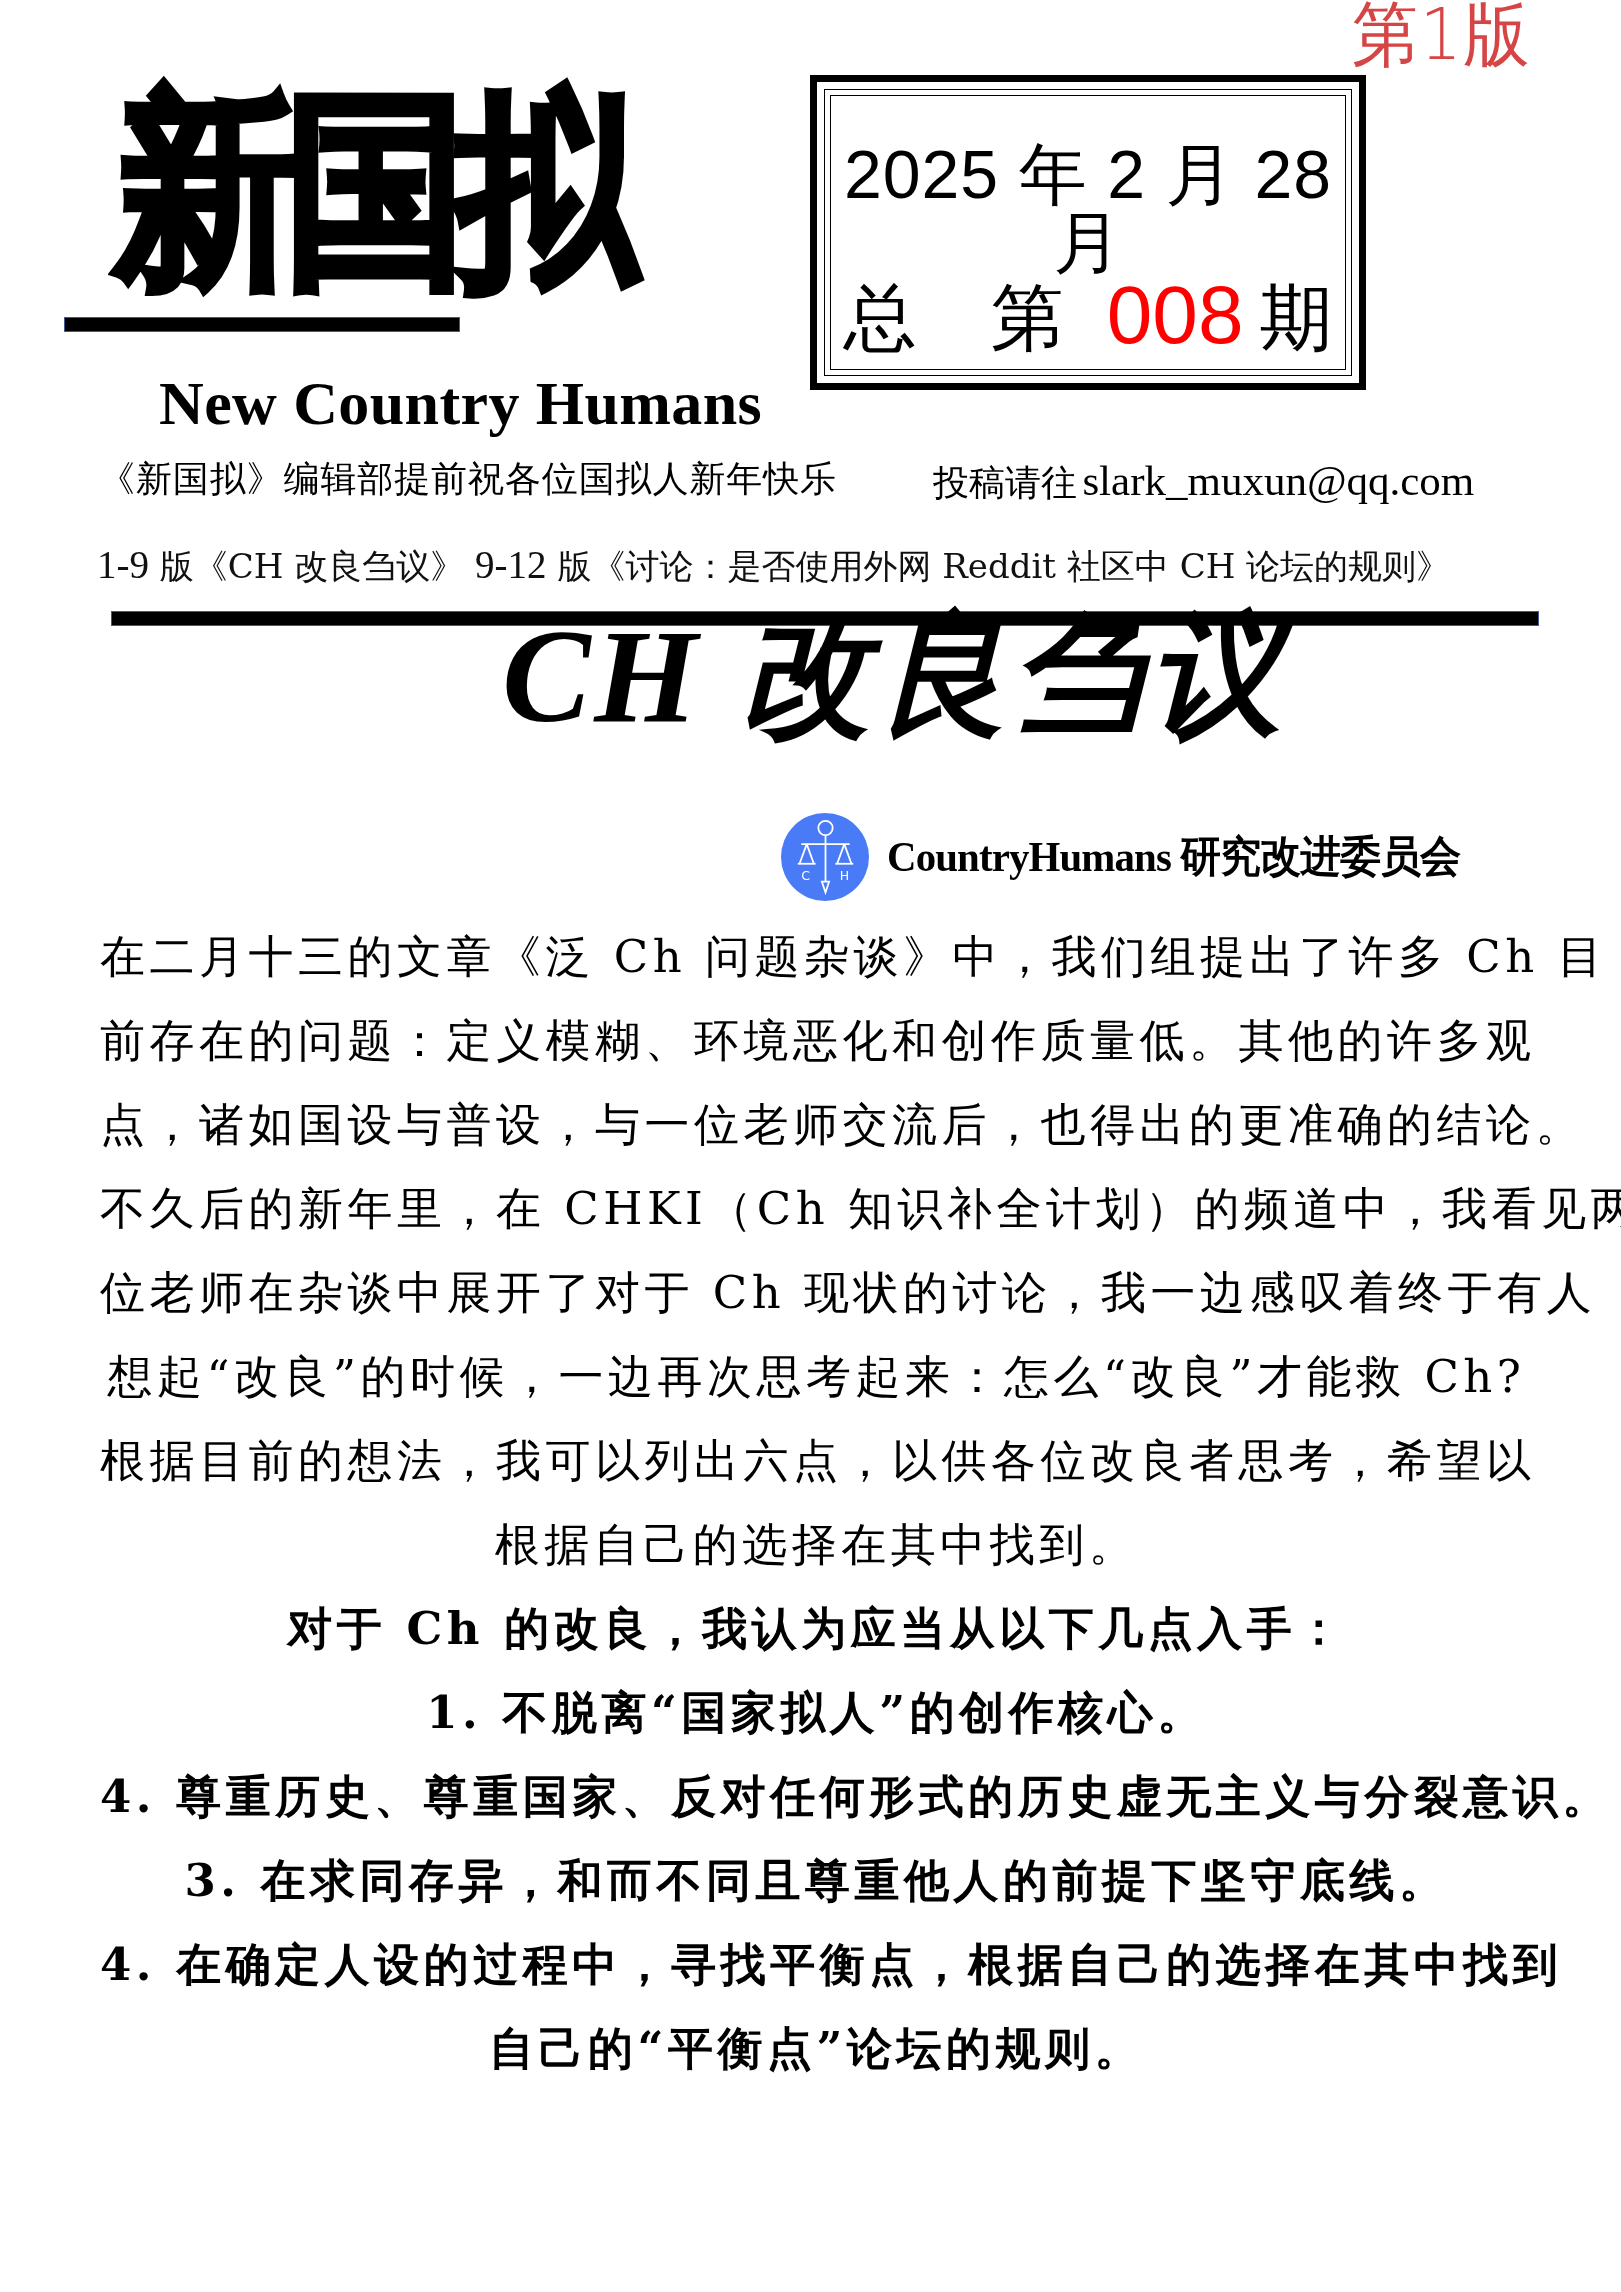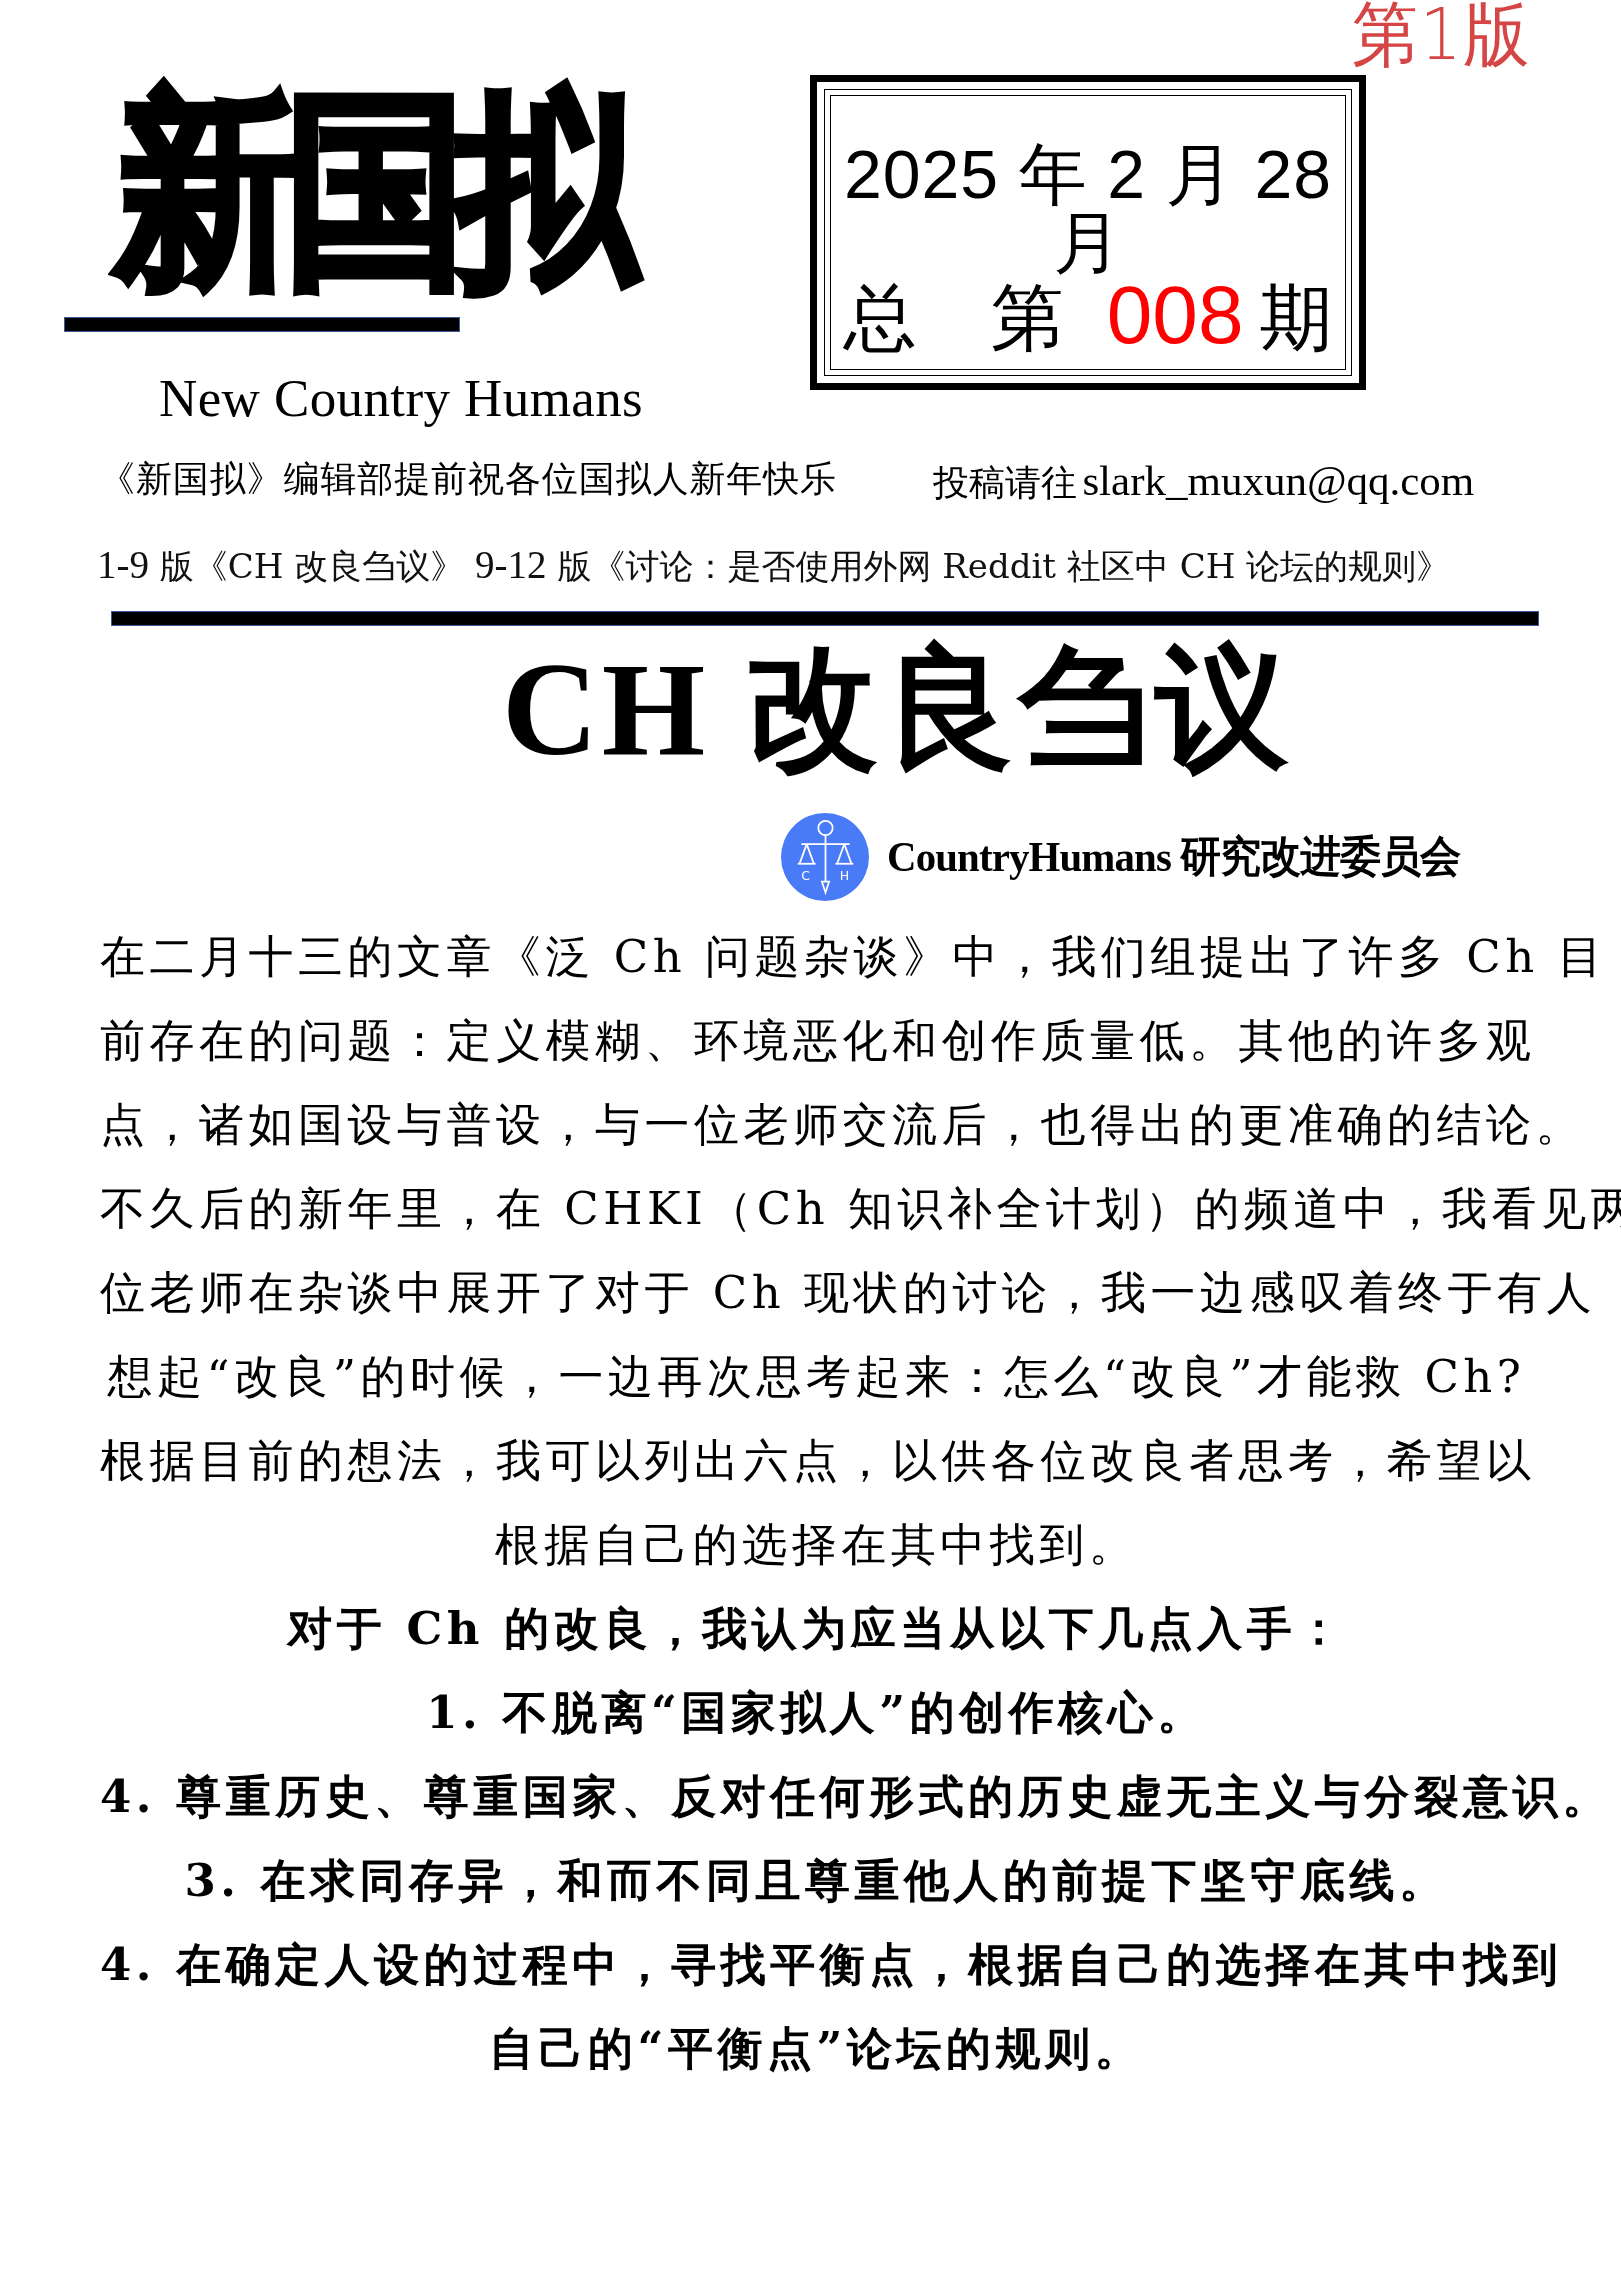--- a/index.html
+++ b/index.html
@@ -43,23 +43,24 @@
     }
     .masthead-rule {
       left: 64px; top: 317px;
       width: 394px; height: 13.4px;
       background: #000;
       border: 1.8px solid #3a5a9a;
     }
     .masthead-sub {
       left: 159px; top: 372px;
       font-family: "Liberation Serif", serif;
-      font-size: 53px;
+      font-size: 62px;
       line-height: 1;
       letter-spacing: 0.4px;
+      font-weight: bold;
     }
 
     
     .date-box {
       left: 810px; top: 75px;
       width: 556px; height: 315px;
       border: 7.2px solid #000;
       box-sizing: border-box;
       padding: 7.2px;
     }
@@ -136,26 +137,27 @@
 
     .main-rule {
       left: 111px; top: 611px;
       width: 1426px; height: 13.4px;
       background: #000;
       border: 1.8px solid #3a5a9a;
     }
 
     
     .article-title {
-      left: 502px; top: 643px;
+      left: 502px; top: 610px;
       font-family: "Liberation Serif", "DejaVu Serif", serif;
       font-weight: 700;
       font-size: 133px;
       line-height: 1;
       letter-spacing: 3.6px;
+      font-style: italic;
     }
 
     
     .byline {
       left: 781px; top: 813px;
       display: flex;
       align-items: center;
     }
     .byline-logo {
       width: 88px; height: 88px;

